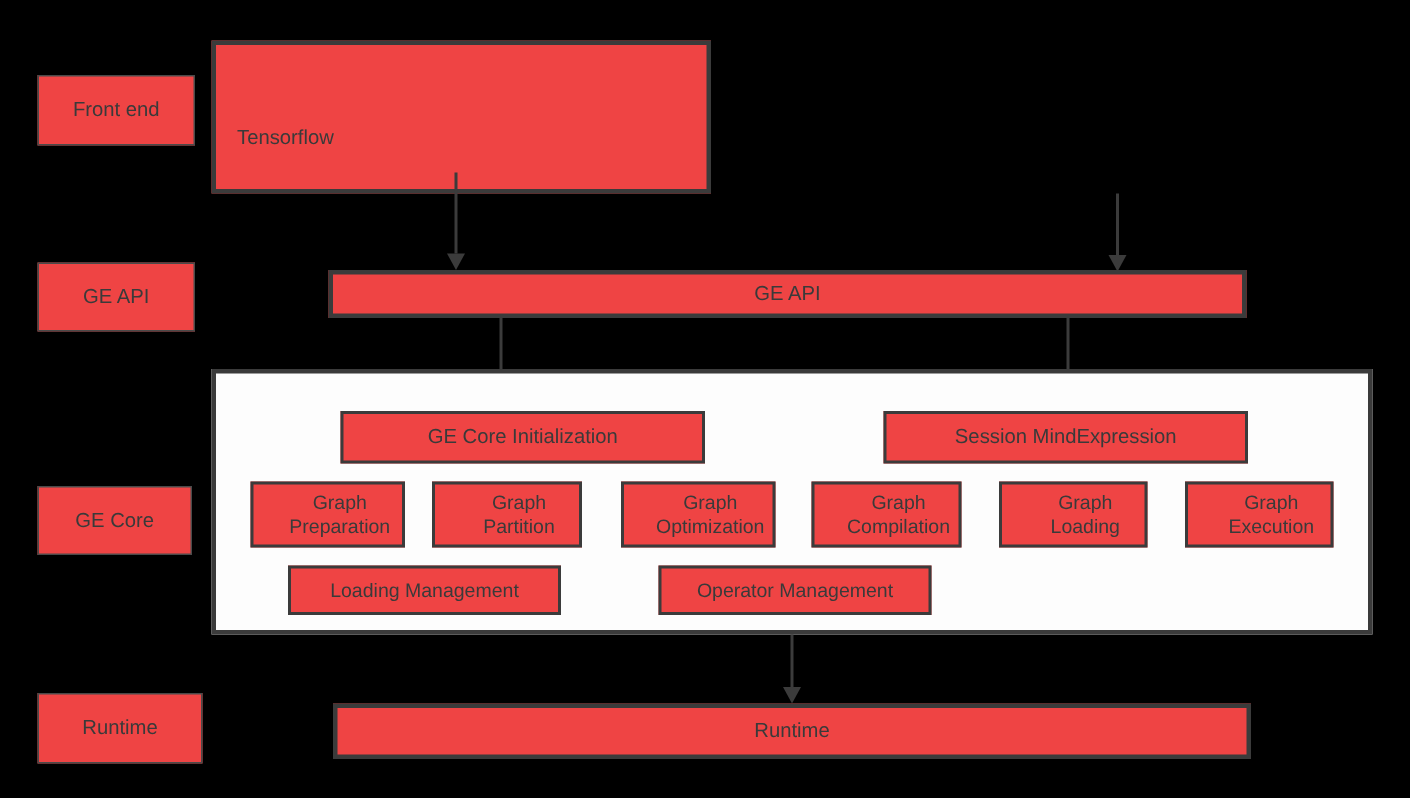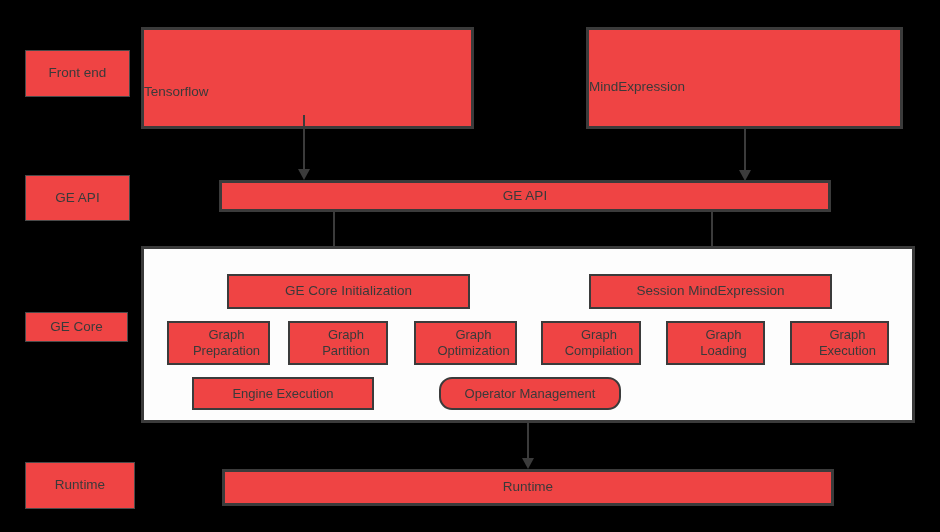--- a/index.html
+++ b/index.html
@@ -105,36 +105,33 @@
 <div id="canvas">
 
   <div class="box lane-label" style="left:25px; top:50px; width:105px; height:47px;">
     <span>Front end</span>
   </div>
 
   <div class="box lane-label" style="left:25px; top:175px; width:105px; height:46px;">
     <span>GE API</span>
   </div>
 
-  <div class="box lane-label" style="left:25px; top:312px; width:103px; height:30px;">
+  <div class="box lane-label" style="left:25px; top:324px; width:103px; height:46px;">
     <span>GE Core</span>
   </div>
 
   <div class="box lane-label" style="left:25px; top:462px; width:110px; height:47px;">
     <span>Runtime</span>
   </div>
 
-  <div class="box frontend-panel" style="left:141px; top:27px; width:333px; height:102px; flex-direction:column;">
+  <div class="box frontend-panel" style="left:141px; top:27px; width:333px; height:102px; flex-direction:column;padding-left:14px;">
     <span class="panel-title">Tensorflow</span>
   </div>
 
 
-  <div class="box frontend-panel" style="left:586px; top:27px; width:317px; height:102px; flex-direction:column; justify-content:center;">
-    <span class="panel-title" style="margin-top:18px;">MindExpression</span>
-  </div>
 
   <div class="arrow" style="left:303px; top:115px; width:2px; height:65px;">
     <div class="shaft" style="height:54px;"></div>
     <div class="head" style="top:54px;"></div>
   </div>
 
   <div class="arrow" style="left:744px; top:129px; width:2px; height:52px;">
     <div class="shaft" style="height:41px;"></div>
     <div class="head" style="top:41px;"></div>
   </div>
@@ -187,24 +184,24 @@
     <span>Graph
 Loading</span>
   </div>
 
   <div class="box stage-box" style="left:790px; top:321px; width:99px; height:44px;">
     <span>Graph
 Execution</span>
   </div>
 
   <div class="box mgmt-box" style="left:192px; top:377px; width:182px; height:33px;">
-    <span>Engine Execution</span>
-  </div>
-
-  <div class="box mgmt-box" style="left:439px; top:377px; width:182px; height:33px;border-radius:13px;">
+    <span>Loading Management</span>
+  </div>
+
+  <div class="box mgmt-box" style="left:439px; top:377px; width:182px; height:33px;">
     <span>Operator Management</span>
   </div>
 
 
   <div class="arrow" style="left:527px; top:423px; width:2px; height:46px;">
     <div class="shaft" style="height:35px;"></div>
     <div class="head" style="top:35px;"></div>
   </div>
 
   <div class="box runtime-bar" style="left:222px; top:469px; width:612px; height:37px;">

